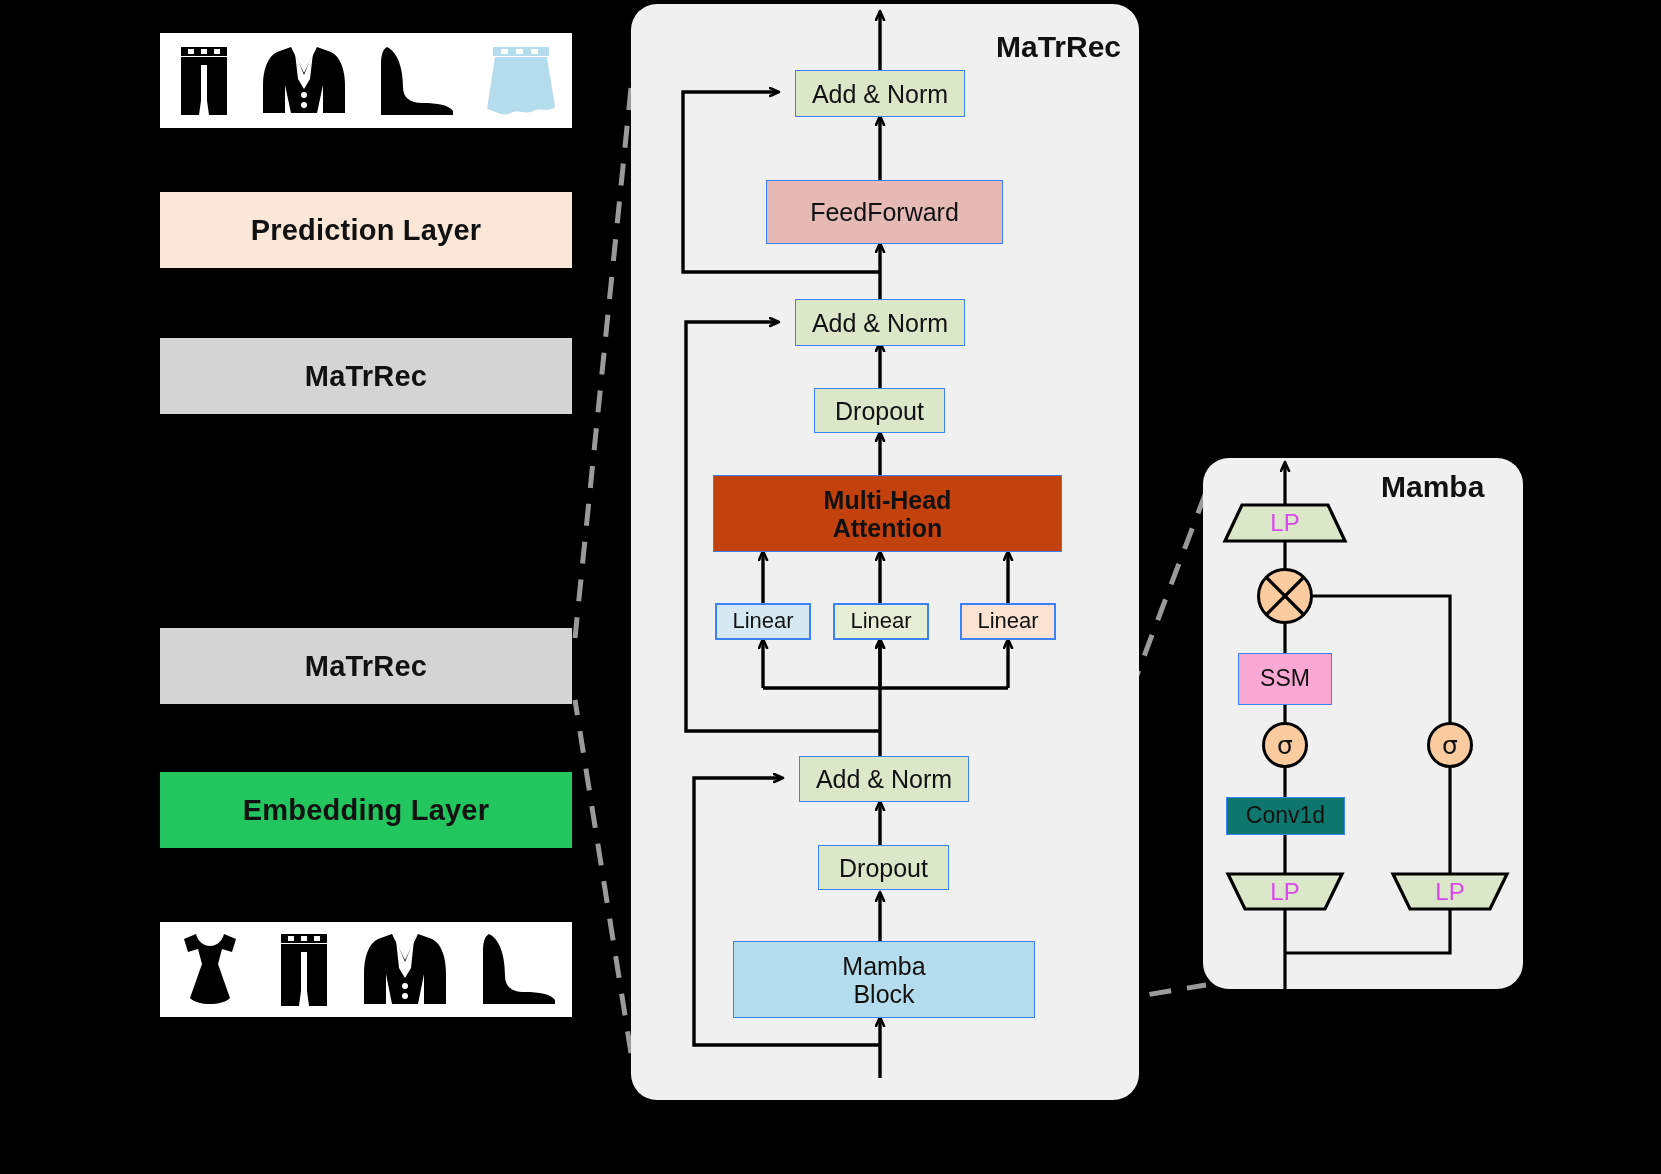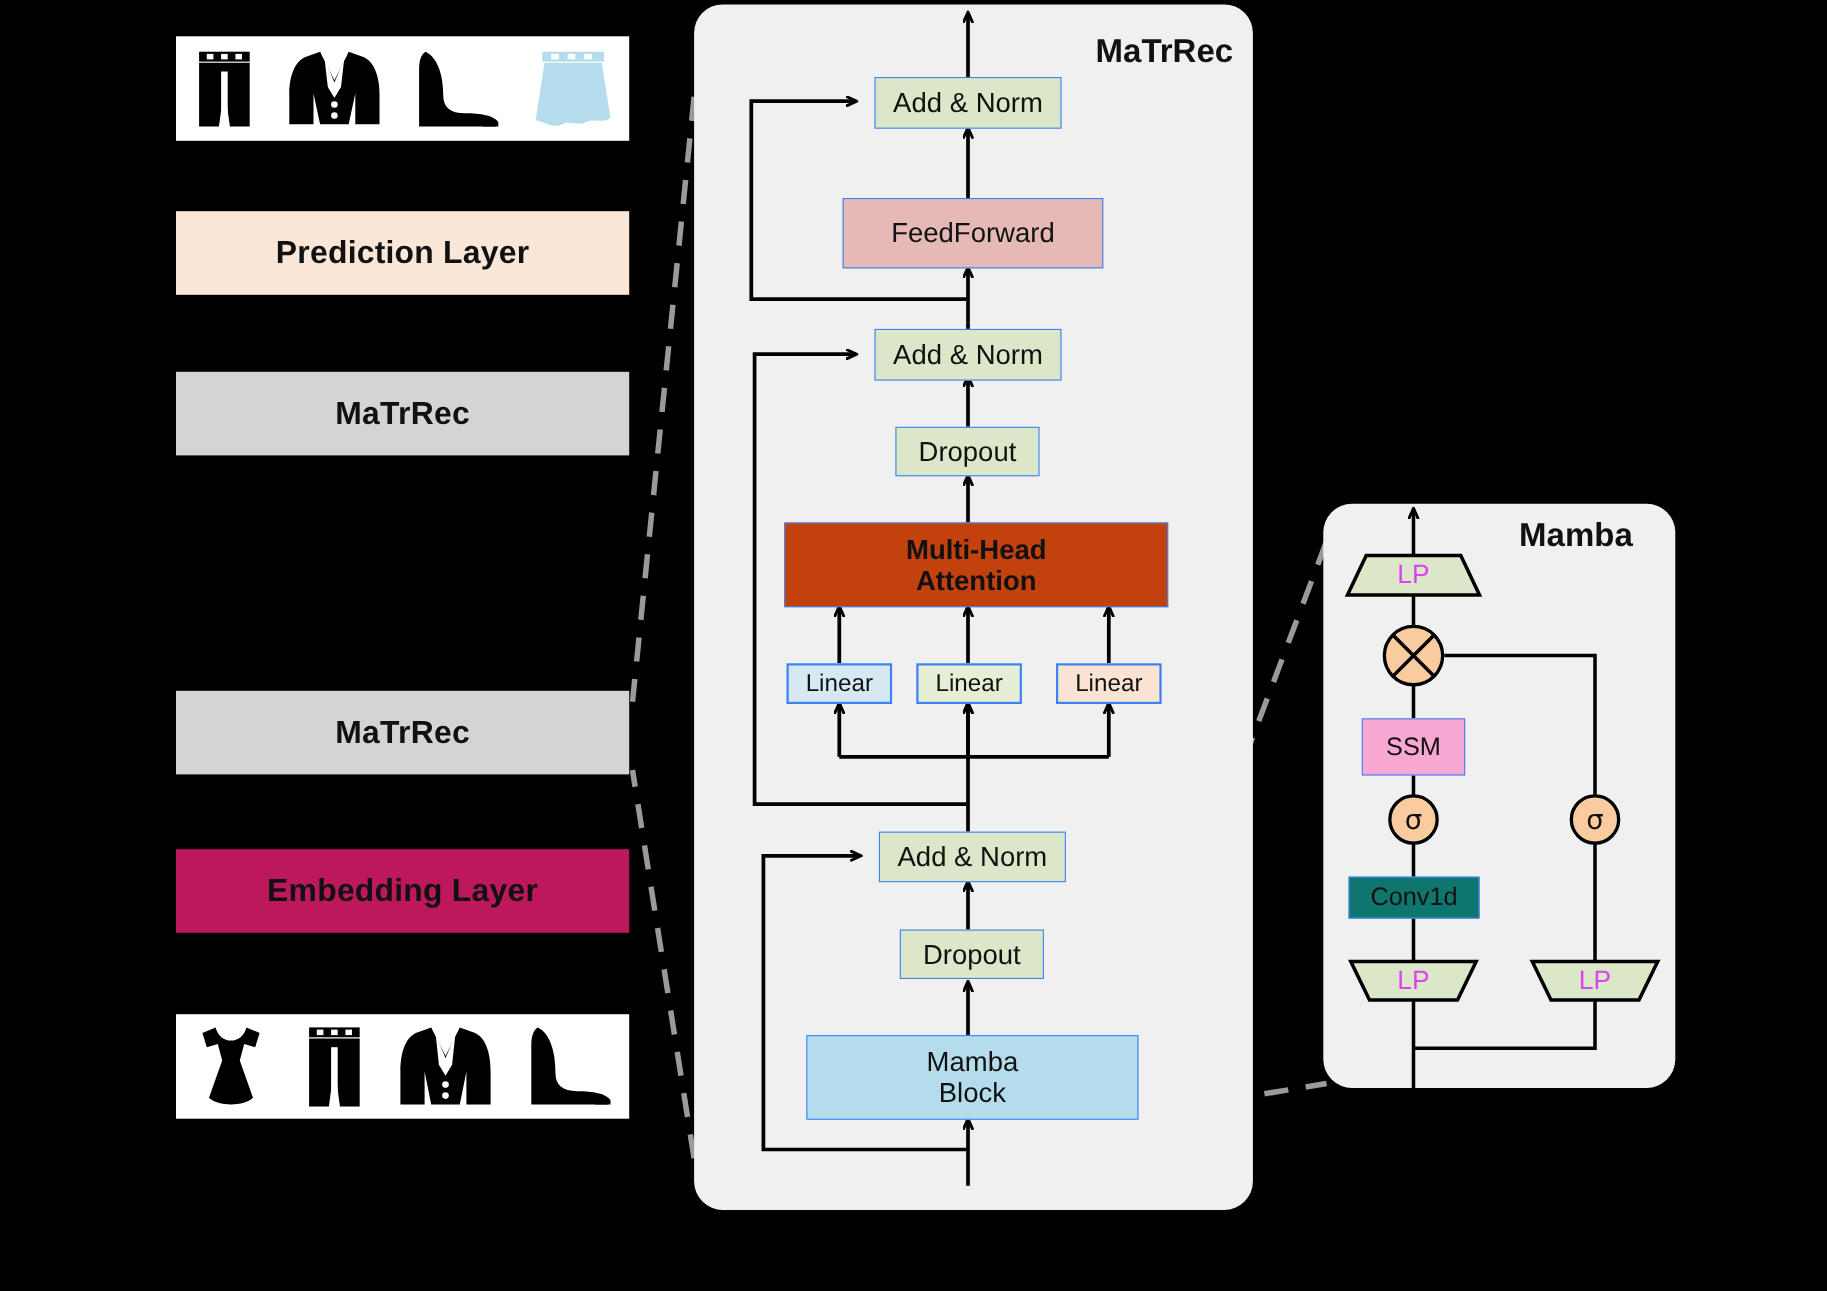--- a/index.html
+++ b/index.html
@@ -82,21 +82,21 @@
   </div>
 
   <div class="stack-box" style="top:338px;height:76px;background:#d4d4d4;">
     <span>MaTrRec</span>
   </div>
 
   <div class="stack-box" style="top:628px;height:76px;background:#d4d4d4;">
     <span>MaTrRec</span>
   </div>
 
-  <div class="stack-box" style="top:772px;height:76px;background:#be185d;">
+  <div class="stack-box" style="top:772px;height:76px;background:#22c55e;">
     <span>Embedding Layer</span>
   </div>
 
   <div class="item-strip" style="top:922px;height:95px;width:412px;">
     <svg width="72" height="76" viewBox="0 0 72 76">
       <path d="M22 2 C24 10 30 14 36 14 C42 14 48 10 50 2 L62 7 L58 20 L48 17
                L44 32 L56 66 C48 74 24 74 16 66 L28 32 L24 17 L14 20 L10 7 Z" fill="#000"></path>
     </svg>
     <svg width="62" height="76" viewBox="0 0 62 76">
       <rect x="8" y="2" width="46" height="9" fill="#000"></rect>

